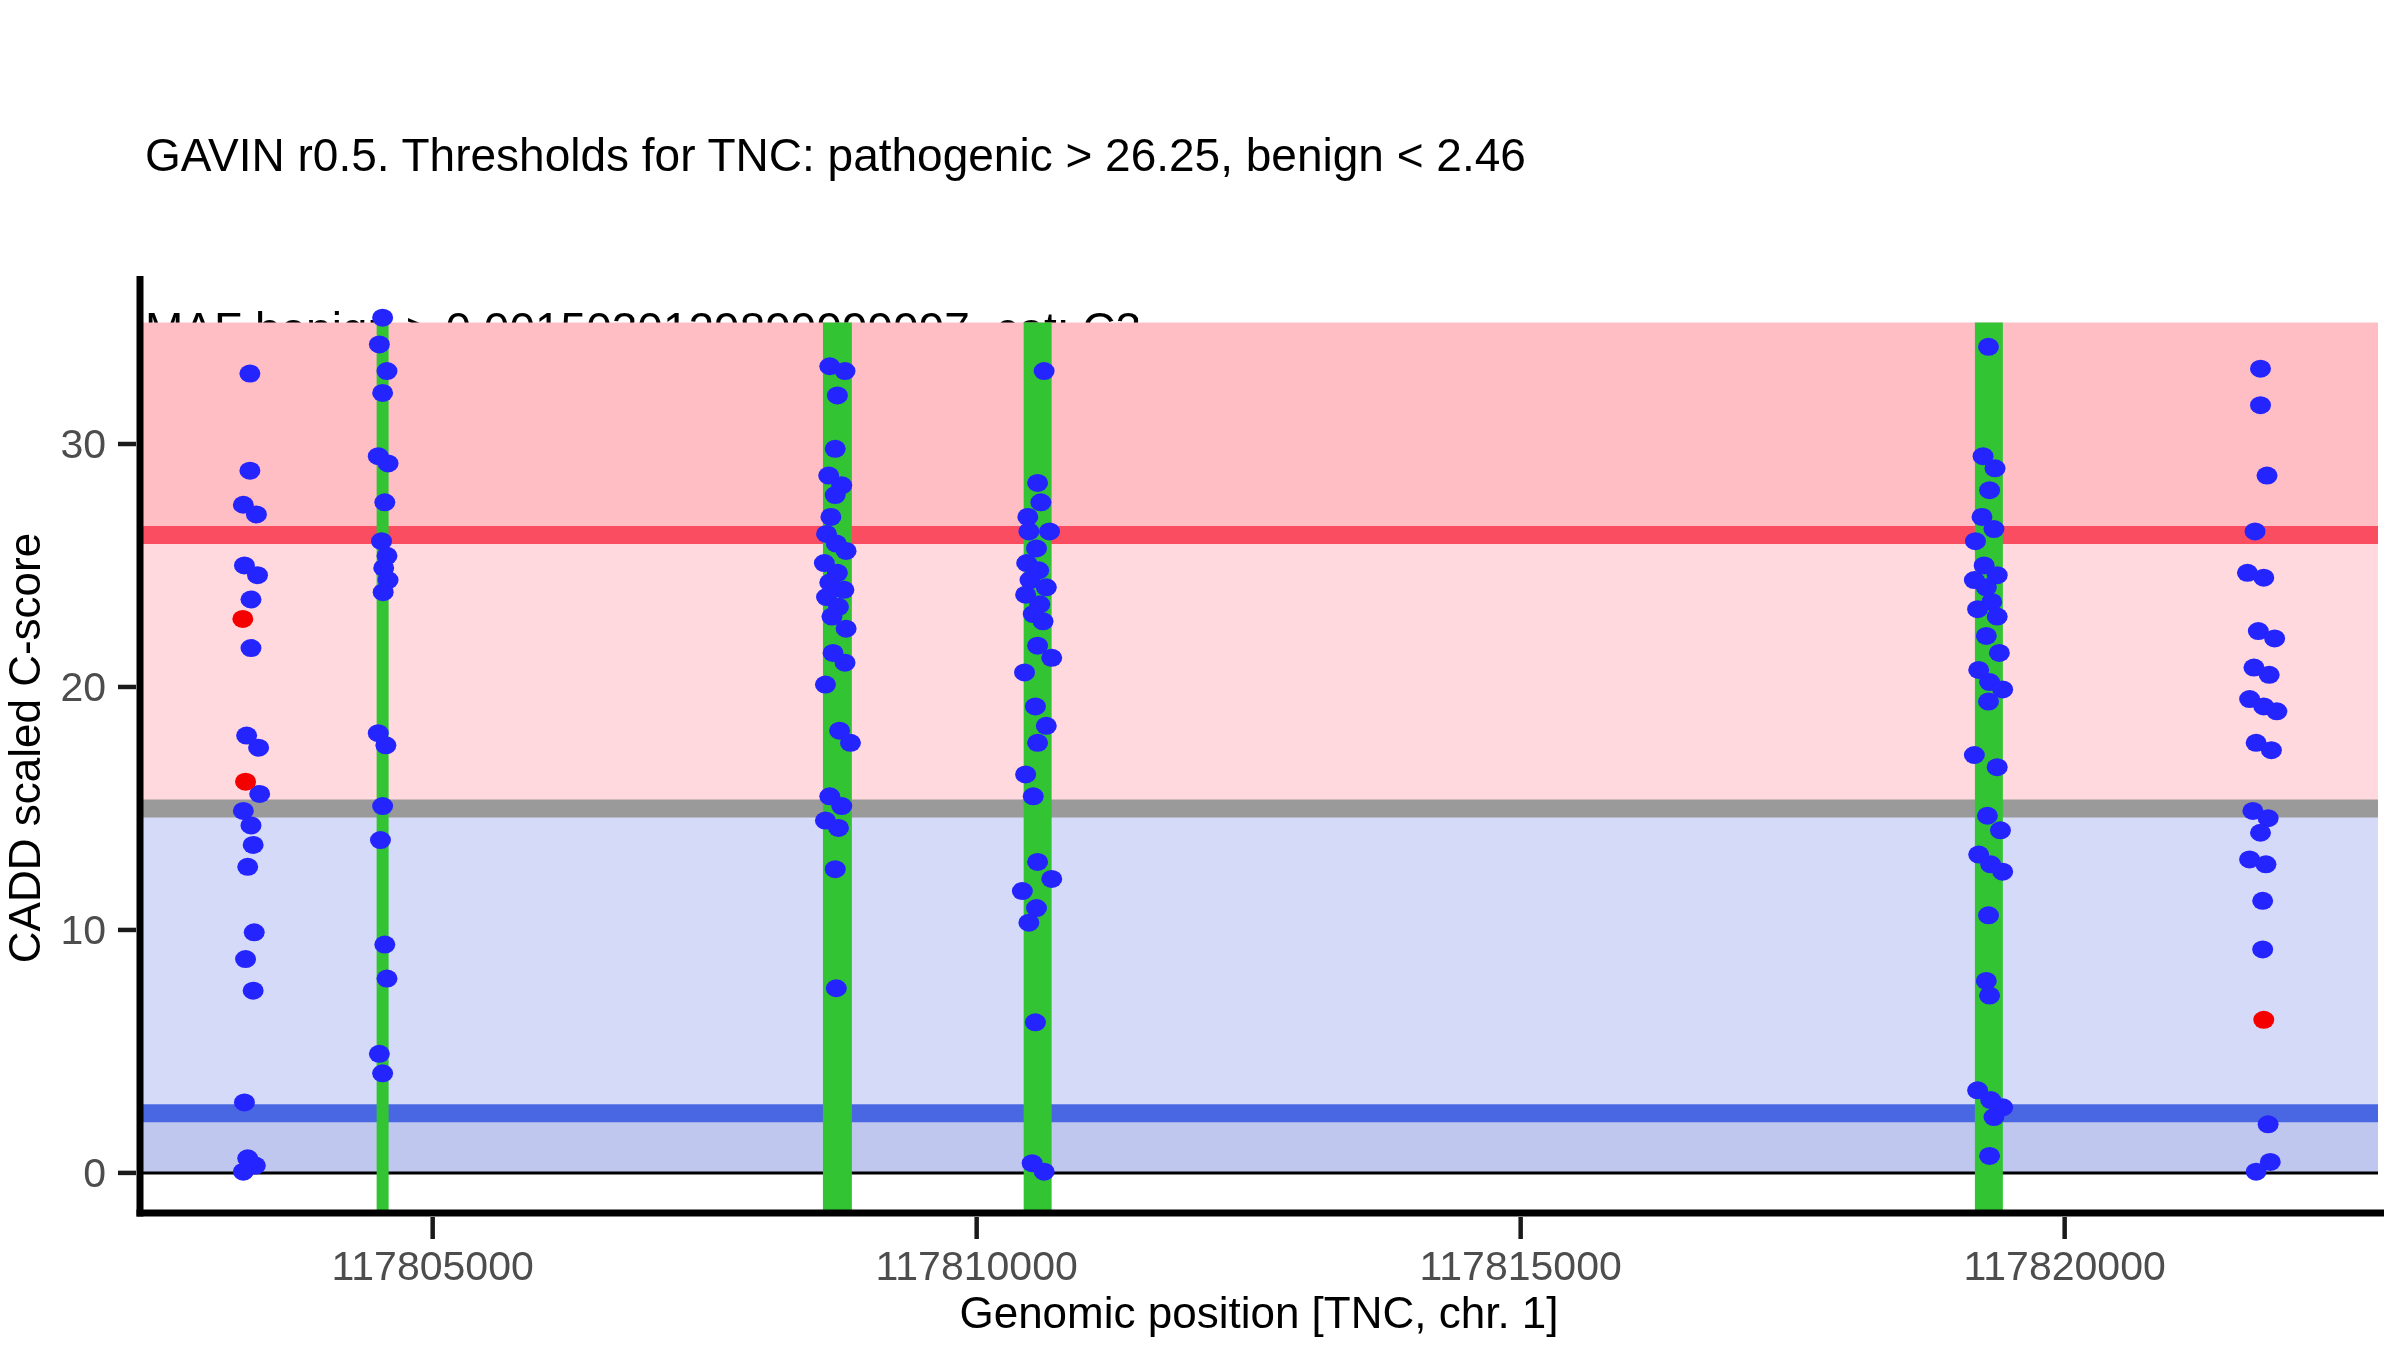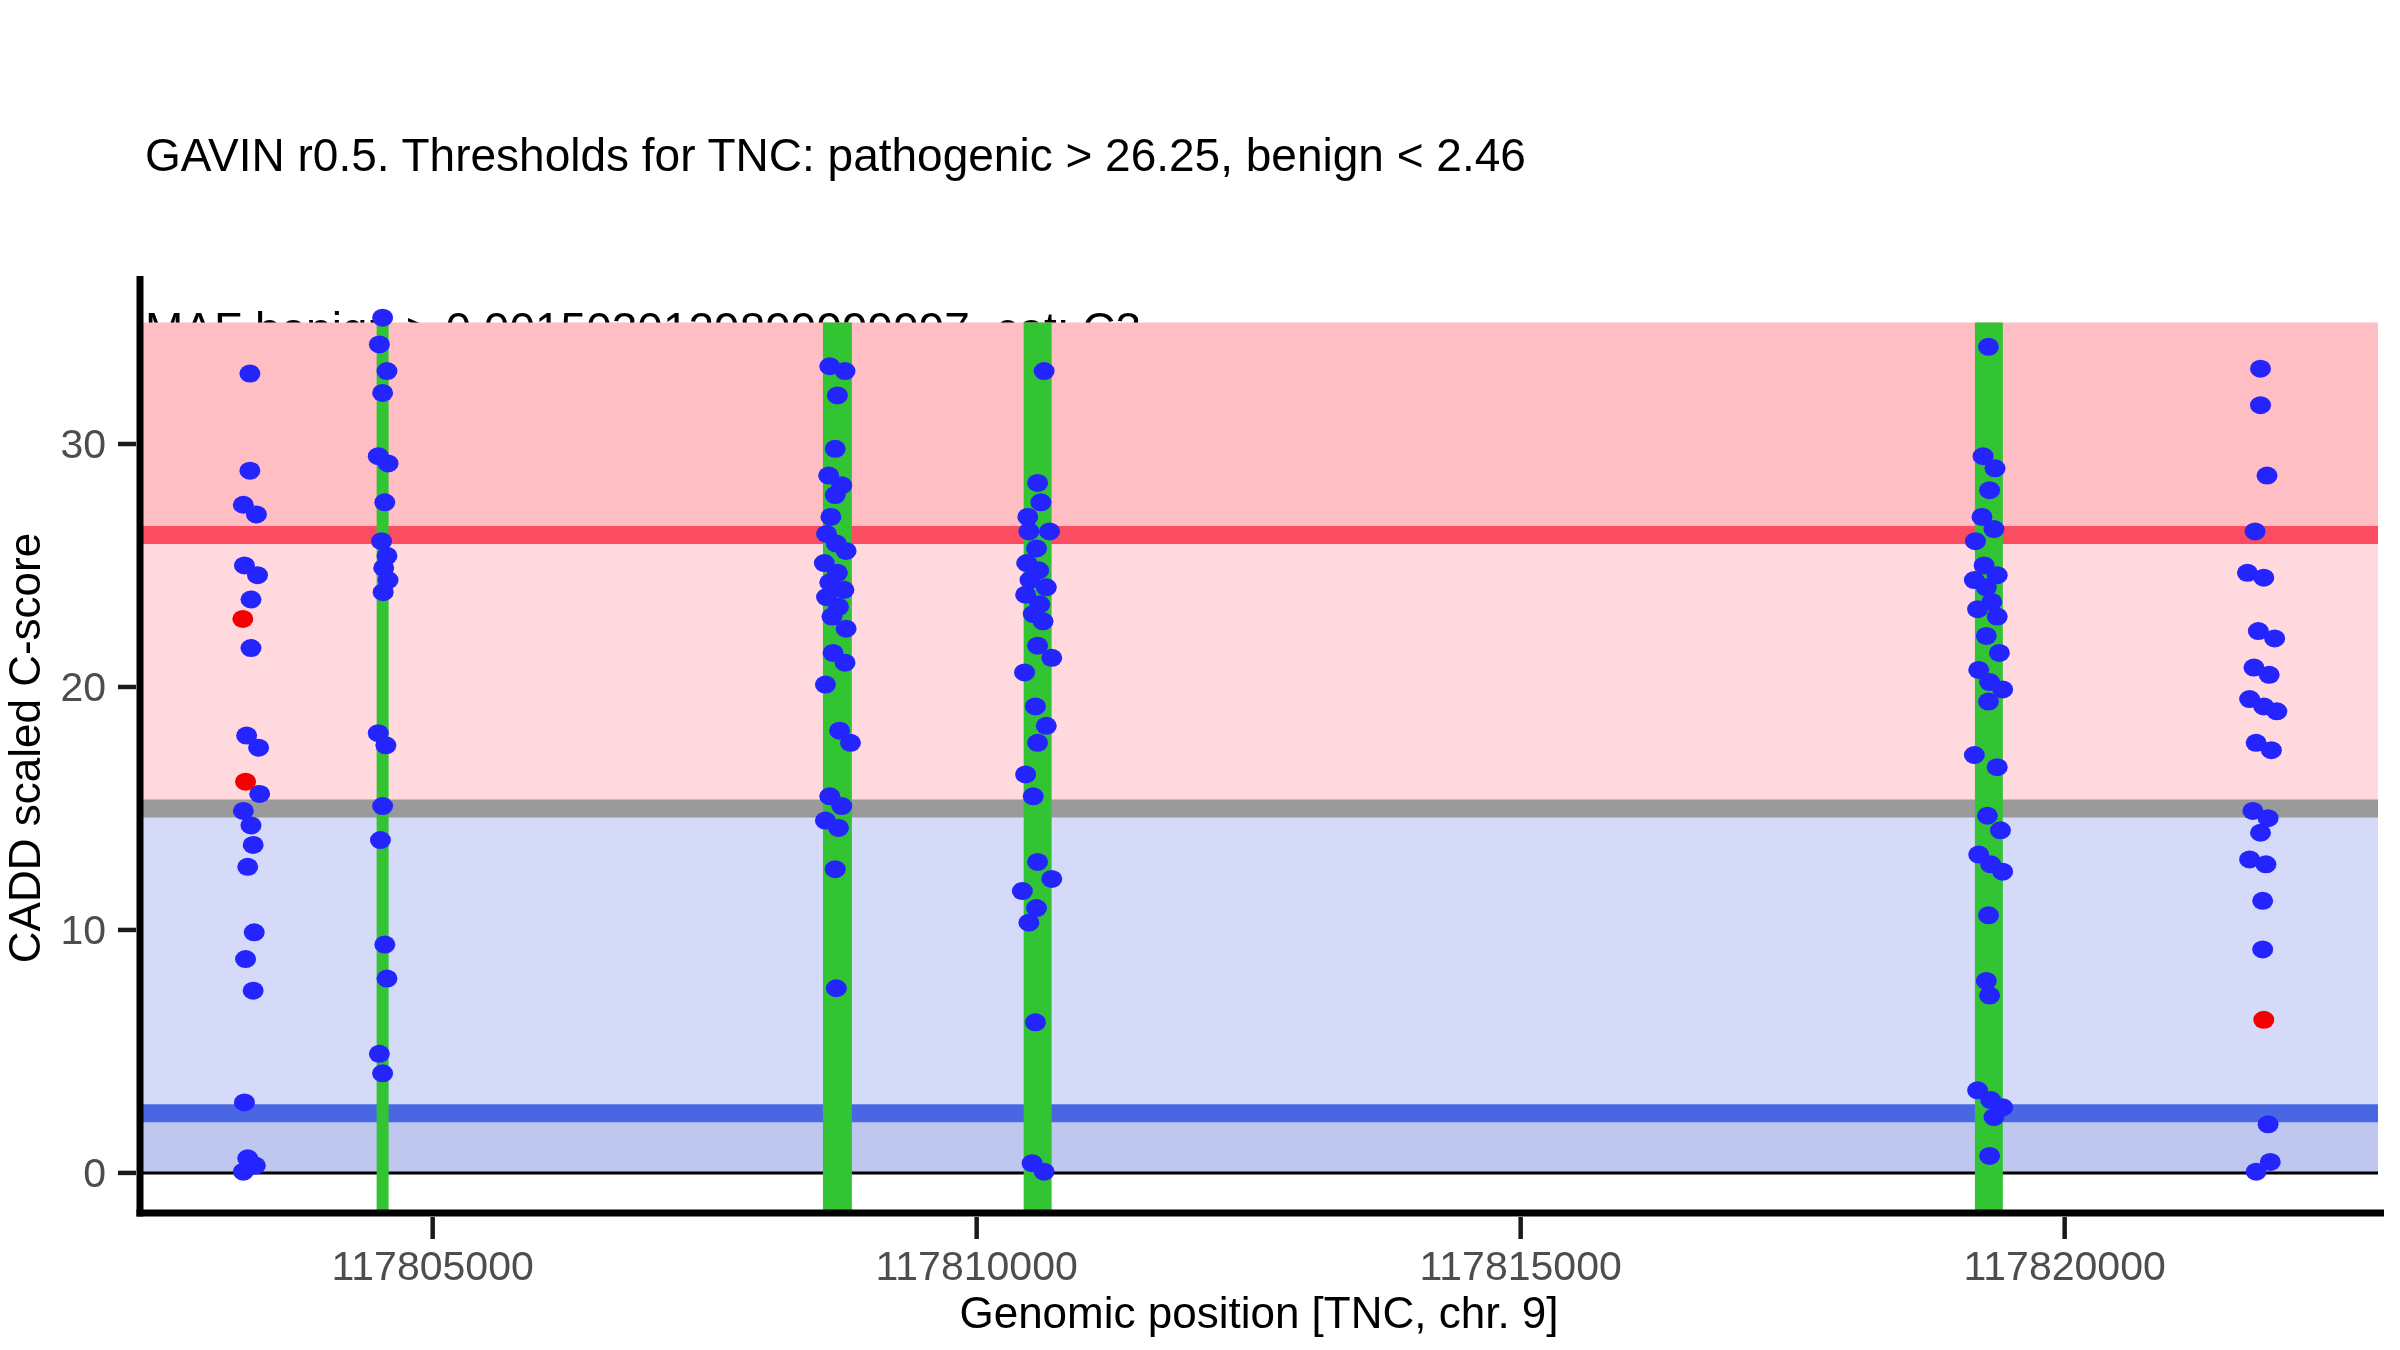--- a/index.html
+++ b/index.html
@@ -216,15 +216,15 @@
       <text x="106" y="1186.91015625" text-anchor="end" fill="#4D4D4D" font-size="41" font-family="&quot;Liberation Sans&quot;, sans-serif">0</text>
       <line x1="118" x2="136" y1="929.94140625" y2="929.94140625" stroke="#1a1a1a" stroke-width="4.5"></line>
       <text x="106" y="943.94140625" text-anchor="end" fill="#4D4D4D" font-size="41" font-family="&quot;Liberation Sans&quot;, sans-serif">10</text>
       <line x1="118" x2="136" y1="686.97265625" y2="686.97265625" stroke="#1a1a1a" stroke-width="4.5"></line>
       <text x="106" y="700.97265625" text-anchor="end" fill="#4D4D4D" font-size="41" font-family="&quot;Liberation Sans&quot;, sans-serif">20</text>
       <line x1="118" x2="136" y1="444.00390625" y2="444.00390625" stroke="#1a1a1a" stroke-width="4.5"></line>
       <text x="106" y="458.00390625" text-anchor="end" fill="#4D4D4D" font-size="41" font-family="&quot;Liberation Sans&quot;, sans-serif">30</text>
     </svg>
 
   <div class="y-axis-title">CADD scaled C-score</div>
-  <div class="x-axis-title">Genomic position [TNC, chr. 9]</div>
+  <div class="x-axis-title">Genomic position [TNC, chr. 1]</div>
 
 </div>
 
 </body></html>

